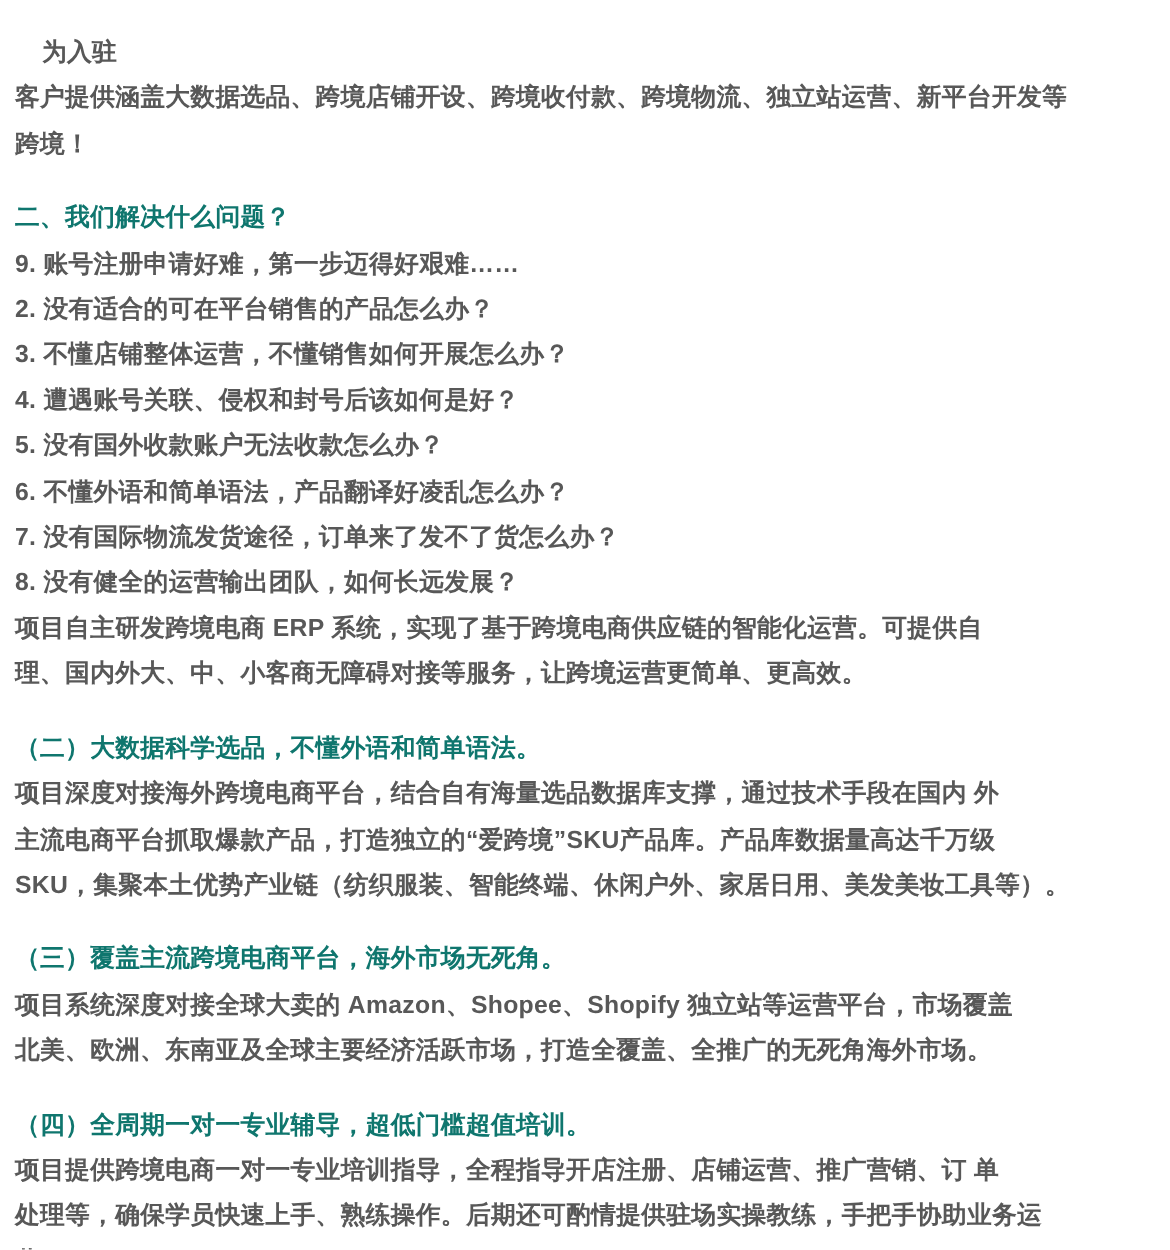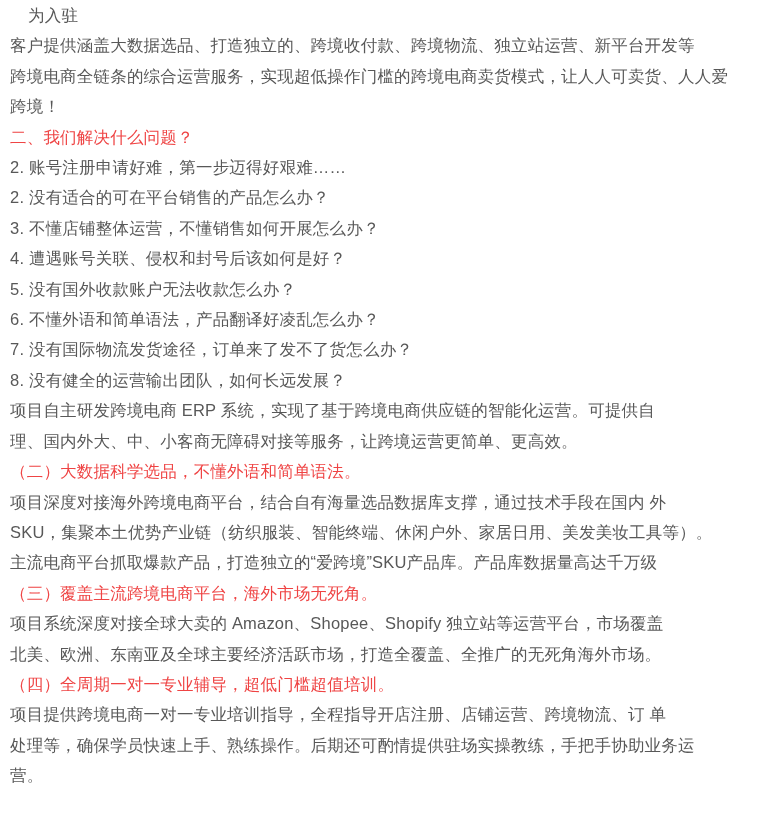--- a/index.html
+++ b/index.html
@@ -11,64 +11,65 @@
     height: 833px;
     background: #ffffff;
     font-family: "Liberation Sans", sans-serif;
     color: #555555;
     overflow: hidden;
   }
   .page {
     width: 780px;
     height: 833px;
     box-sizing: border-box;
-    padding: 0 10px 0 10px;
+    padding: 20px 10px 0 10px;
+    font-weight: bold;
   }
   .line {
     font-size: 16.5px;
     line-height: 30.4px;
     letter-spacing: 0.2px;
     color: #585858;
     white-space: nowrap;
   }
   .line.first {
     padding-left: 18px;
   }
   .heading {
     font-size: 16.5px;
     line-height: 30.4px;
     letter-spacing: 0.2px;
-    color: #ef4444;
+    color: #0f766e;
+    margin-top: 19px;
   }
 </style>
 </head>
 <body>
 
 <div class="page">
 
   <div class="line first">为入驻</div>
-  <div class="line">客户提供涵盖大数据选品、打造独立的、跨境收付款、跨境物流、独立站运营、新平台开发等</div>
-  <div class="line">跨境电商全链条的综合运营服务，实现超低操作门槛的跨境电商卖货模式，让人人可卖货、人人爱</div>
+  <div class="line">客户提供涵盖大数据选品、跨境店铺开设、跨境收付款、跨境物流、独立站运营、新平台开发等</div>
   <div class="line">跨境！</div>
   <div class="heading">二、我们解决什么问题？</div>
-  <div class="line">2. 账号注册申请好难，第一步迈得好艰难……</div>
+  <div class="line">9. 账号注册申请好难，第一步迈得好艰难……</div>
   <div class="line">2. 没有适合的可在平台销售的产品怎么办？</div>
   <div class="line">3. 不懂店铺整体运营，不懂销售如何开展怎么办？</div>
   <div class="line">4. 遭遇账号关联、侵权和封号后该如何是好？</div>
   <div class="line">5. 没有国外收款账户无法收款怎么办？</div>
   <div class="line">6. 不懂外语和简单语法，产品翻译好凌乱怎么办？</div>
   <div class="line">7. 没有国际物流发货途径，订单来了发不了货怎么办？</div>
   <div class="line">8. 没有健全的运营输出团队，如何长远发展？</div>
   <div class="line">项目自主研发跨境电商 ERP 系统，实现了基于跨境电商供应链的智能化运营。可提供自</div>
   <div class="line">理、国内外大、中、小客商无障碍对接等服务，让跨境运营更简单、更高效。</div>
   <div class="heading">（二）大数据科学选品，不懂外语和简单语法。</div>
   <div class="line">项目深度对接海外跨境电商平台，结合自有海量选品数据库支撑，通过技术手段在国内 外</div>
+  <div class="line">主流电商平台抓取爆款产品，打造独立的“爱跨境”SKU产品库。产品库数据量高达千万级</div>
   <div class="line">SKU，集聚本土优势产业链（纺织服装、智能终端、休闲户外、家居日用、美发美妆工具等）。</div>
-  <div class="line">主流电商平台抓取爆款产品，打造独立的“爱跨境”SKU产品库。产品库数据量高达千万级</div>
   <div class="heading">（三）覆盖主流跨境电商平台，海外市场无死角。</div>
   <div class="line">项目系统深度对接全球大卖的 Amazon、Shopee、Shopify 独立站等运营平台，市场覆盖</div>
   <div class="line">北美、欧洲、东南亚及全球主要经济活跃市场，打造全覆盖、全推广的无死角海外市场。</div>
   <div class="heading">（四）全周期一对一专业辅导，超低门槛超值培训。</div>
-  <div class="line">项目提供跨境电商一对一专业培训指导，全程指导开店注册、店铺运营、跨境物流、订 单</div>
+  <div class="line">项目提供跨境电商一对一专业培训指导，全程指导开店注册、店铺运营、推广营销、订 单</div>
   <div class="line">处理等，确保学员快速上手、熟练操作。后期还可酌情提供驻场实操教练，手把手协助业务运</div>
   <div class="line">营。</div>
 
 </div>
 
 </body></html>

